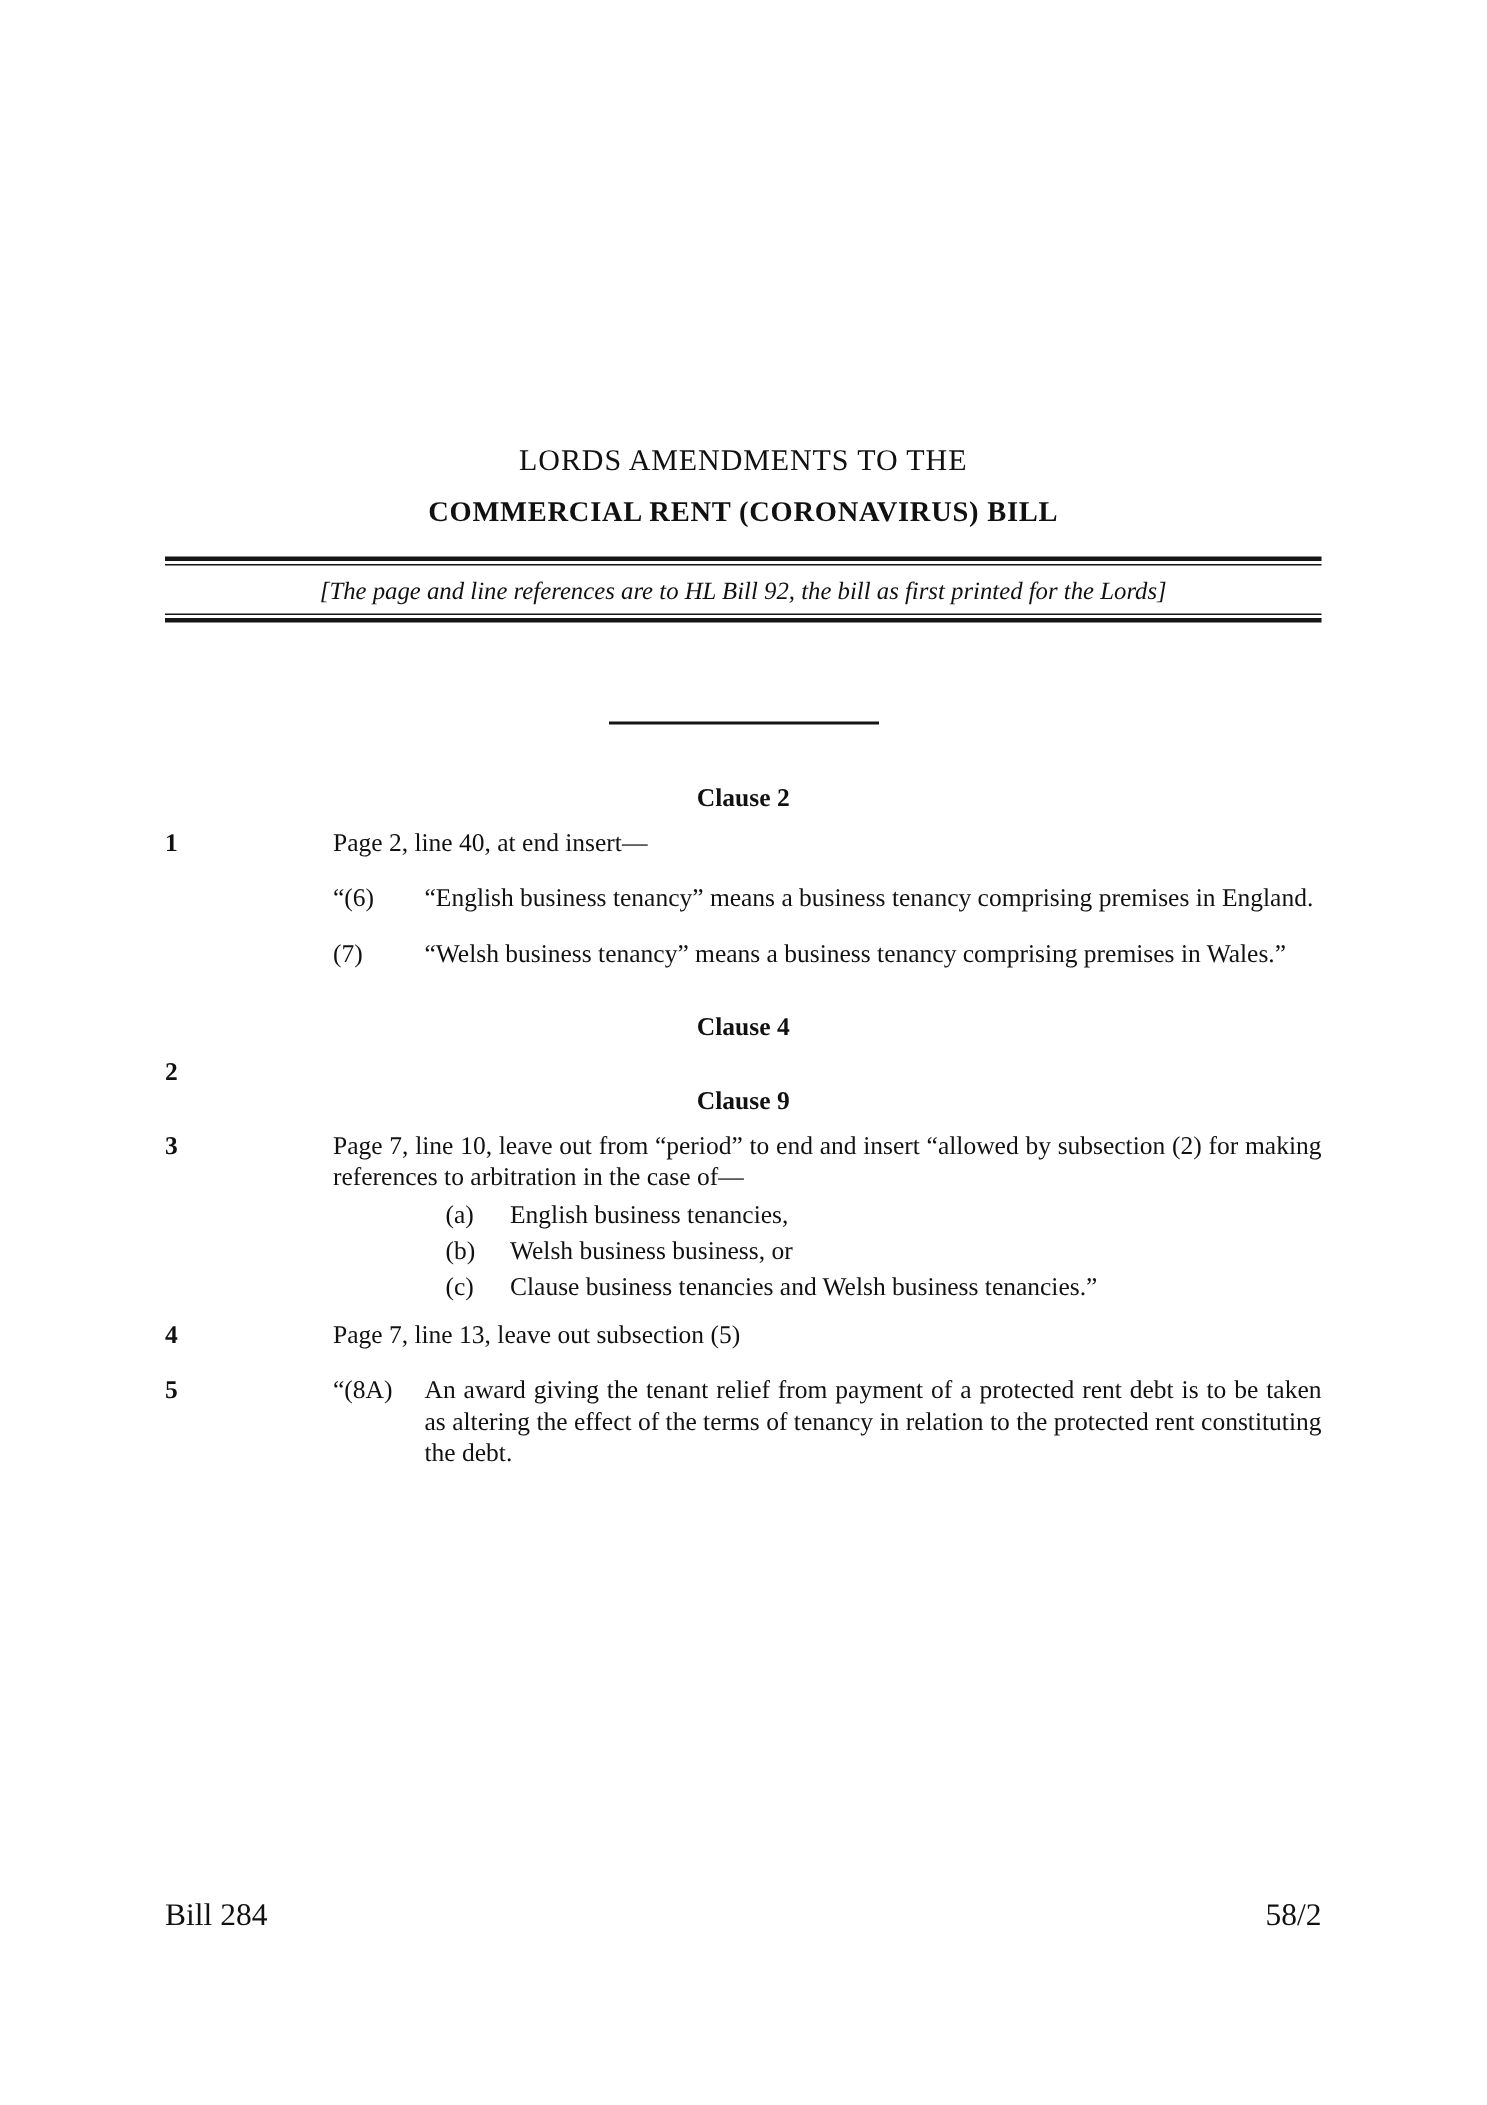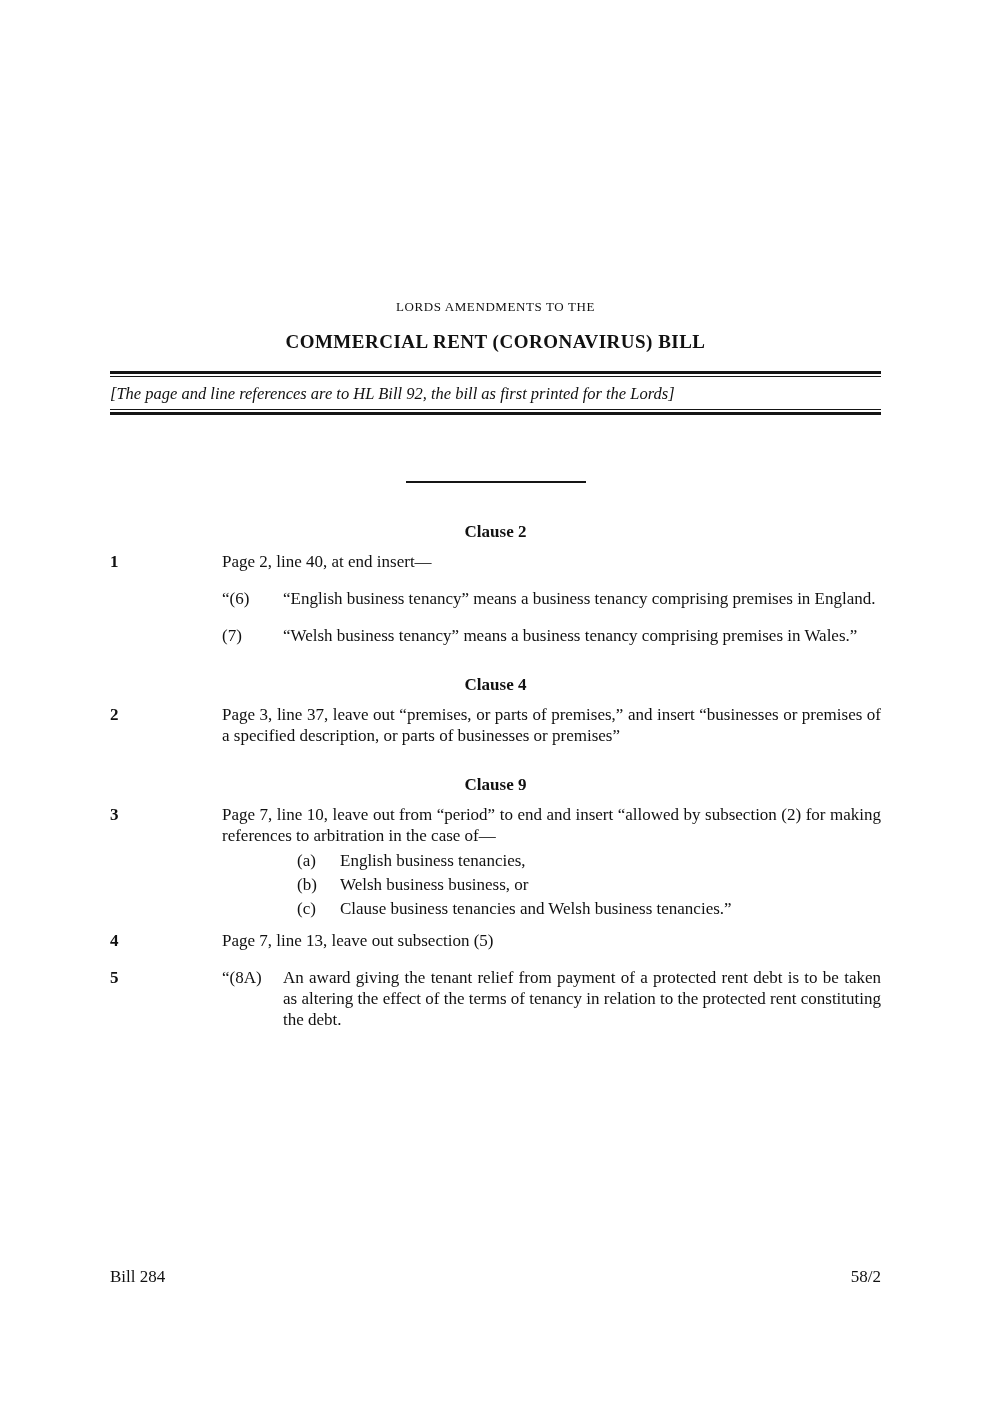--- a/index.html
+++ b/index.html
@@ -19,41 +19,42 @@
     position: absolute;
     left: 110px;
     top: 0;
     width: 771px;
   }
 
   
   .doc-title-1 {
     margin-top: 296px;
     text-align: center;
-    font-size: 13px;
+    font-size: 20px;
     line-height: 22px;
     letter-spacing: 0.6px;
   }
   .doc-title-2 {
     margin-top: 13px;
     text-align: center;
     font-size: 19px;
     line-height: 22px;
     font-weight: bold;
     letter-spacing: 0.5px;
   }
 
   
   .ref-box { margin-top: 18px; }
   .rule { border: 0; height: 0; }
   .rule.thick { border-top: 3px solid #151515; }
   .rule.thin  { border-top: 1px solid #151515; margin-top: 2px; }
   .rule.thin-b { border-top: 1px solid #151515; }
   .rule.thick-b { border-top: 3px solid #151515; margin-top: 2px; }
   .ref-text {
+    text-align: center;
     font-style: italic;
     font-size: 16.5px;
     padding: 6px 0 5px 0;
   }
 
   
   .divider {
     width: 180px;
     margin: 66px auto 0 auto;
     border-top: 2px solid #151515;
@@ -108,21 +109,21 @@
   .abc-label { position: absolute; left: 75px; top: 0; }
 
   
   .footer {
     position: absolute;
     left: 110px;
     right: 110px;
     top: 1266px;
     display: flex;
     justify-content: space-between;
-    font-size: 17px;
+    font-size: 21px;
   }
 </style>
 </head>
 <body>
 
 <div class="page">
   <div class="content">
 
     <div class="doc-title-1">LORDS AMENDMENTS TO THE</div>
     <div class="doc-title-2">COMMERCIAL RENT (CORONAVIRUS) BILL</div>
@@ -149,23 +150,20 @@
         <div class="sub">
           <span class="sub-label">(7)</span>
           <span class="sub-text">“Welsh business tenancy” means a business tenancy comprising premises in Wales.”</span>
         </div>
       </div>
     </div>
 
     <h2 class="clause-heading">Clause 4</h2>
     <div class="amendment">
       <div class="amd-num">2</div>
-      <div class="amd-body">
-        <p class="instr">Page 3, line 37, leave out “premises, or parts of premises,” and insert “businesses or premises of a specified description, or parts of businesses or premises”</p>
-      </div>
     </div>
 
     <h2 class="clause-heading">Clause 9</h2>
     <div class="amendment">
       <div class="amd-num">3</div>
       <div class="amd-body">
         <p class="instr">Page 7, line 10, leave out from “period” to end and insert “allowed by subsection (2) for making references to arbitration in the case of—</p>
         <div class="abc-list">
           <div class="abc-item">
             <span class="abc-label">(a)</span>

